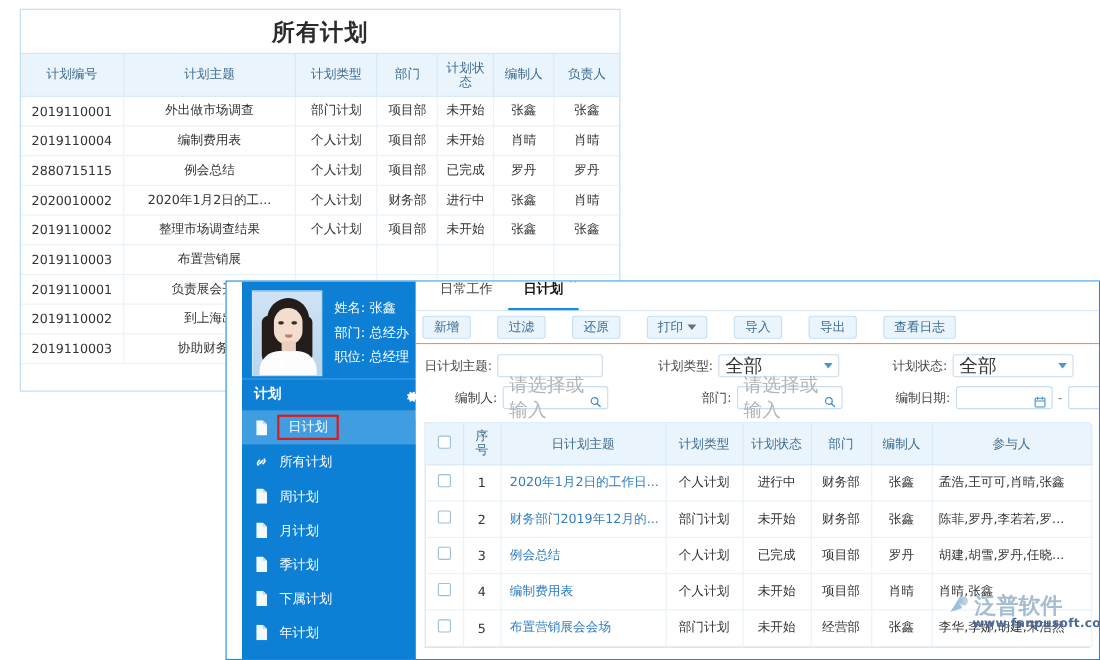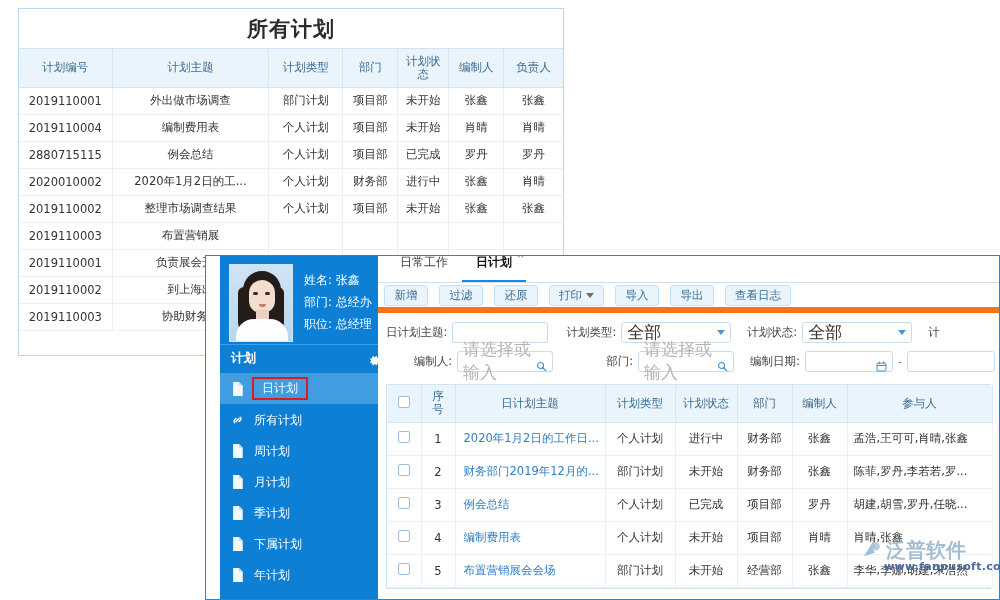--- a/index.html
+++ b/index.html
@@ -162,39 +162,39 @@
     color: #111; font-weight: bold;
     border-bottom: 2px solid #1a8ae0;
     padding-bottom: 3px;
   }
   .tab-close {
     position: absolute; right: 1px; top: -6px;
     font-size: 10px; color: #999; line-height: 1;
   }
   .toolbar {
     height: 30px; display: flex; align-items: center;
-    padding: 0 0 0 6px; gap: 11px;
-    border-bottom: 6px solid #f97316; background: #fff;
+    padding: 0 0 0 6px; gap: 24px;
+    border-bottom: 1px solid #f97316; background: #fff;
   }
   .tbtn {
     height: 21px; min-width: 44px;
     display: inline-flex; align-items: center; justify-content: center;
     gap: 4px;
     background: #eaf4fd;
     border: 1px solid #c4def5; border-radius: 3px;
     font-size: 11.5px; color: #3a6d95; padding: 0 9px; cursor: pointer;
   }
   .caret {
     width: 0; height: 0;
     border-left: 4px solid transparent; border-right: 4px solid transparent;
     border-top: 5px solid #6d6d6d;
   }
   
   .filters { padding: 6px 0 5px 8px; background: #fff; }
-  .frow { display: flex; align-items: center; height: 26px; margin-bottom: 3px; }
+  .frow { display: flex; align-items: center; height: 26px; margin-bottom: 3px; gap: 32px; }
   .fld { display: flex; align-items: center; }
   .flabel {
     font-size: 11.5px; color: #444; text-align: right;
     margin-right: 5px; white-space: nowrap;
   }
   .fin {
     height: 21px; border: 1px solid #c9dcec; border-radius: 3px;
     background: #fff; display: flex; align-items: center;
     padding: 0 5px; font-size: 17px; color: #333;
   }

